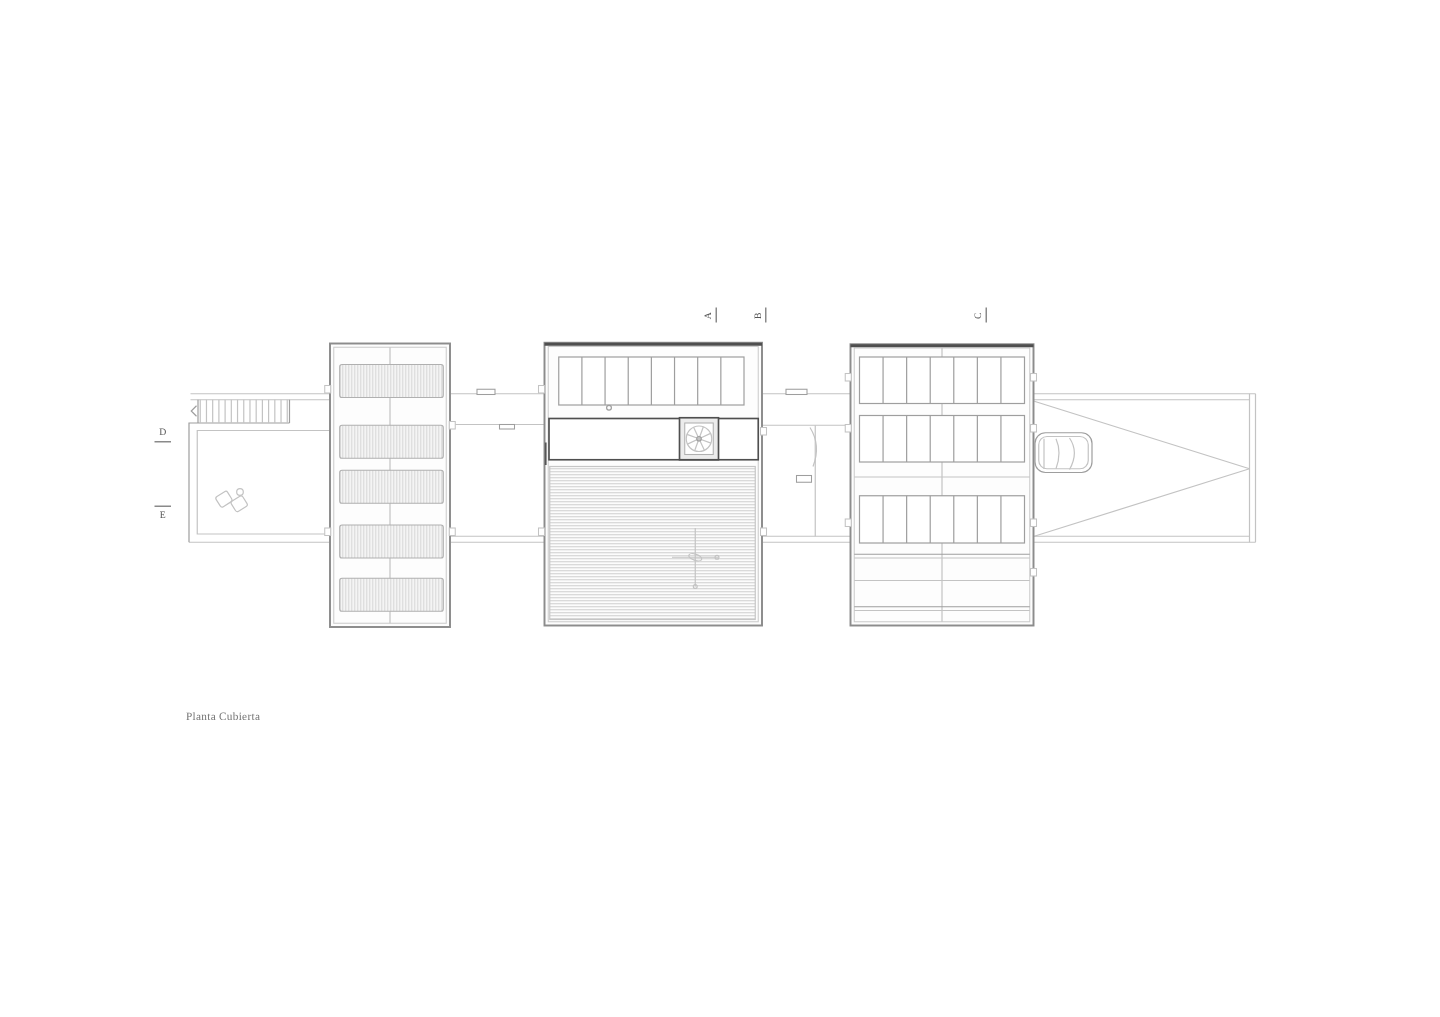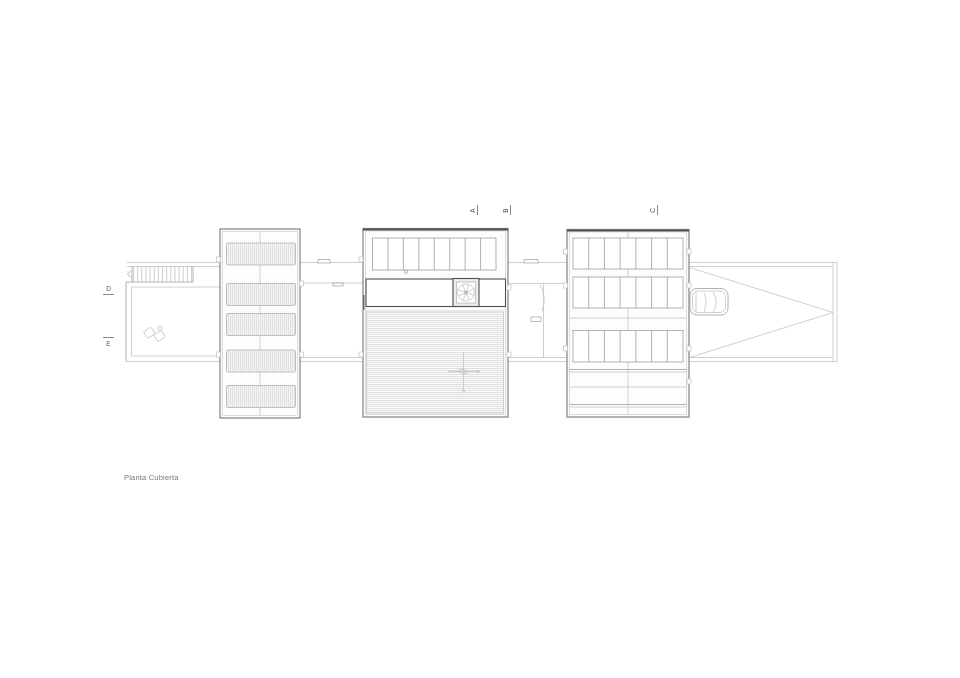--- a/index.html
+++ b/index.html
@@ -1,18 +1,18 @@
 <!DOCTYPE html>
 <html><head>
 <meta charset="utf-8">
 <style>
   html,body{margin:0;padding:0;background:#ffffff;}
   .sheet{
     position:relative;width:960px;height:580px;background:#fff;
-    font-family:Liberation Sans, sans-serif;overflow:hidden;
+    font-family:Liberation Serif, serif;overflow:hidden;
   }
   .plan-svg{position:absolute;left:0;top:0;}
 
   
   .ln-l{stroke:#c3c3c3;stroke-width:0.8;fill:none;}
   .ln-m{stroke:#9e9e9e;stroke-width:0.8;fill:none;}
   .ln-d{stroke:#565656;stroke-width:1.2;fill:none;}
   .ln-top{stroke:#4f4f4f;stroke-width:2;fill:none;}
   .blk-outer{fill:#fdfdfd;stroke:#8c8c8c;stroke-width:1.3;}
   .blk-inner{fill:none;stroke:#cccccc;stroke-width:0.7;}

